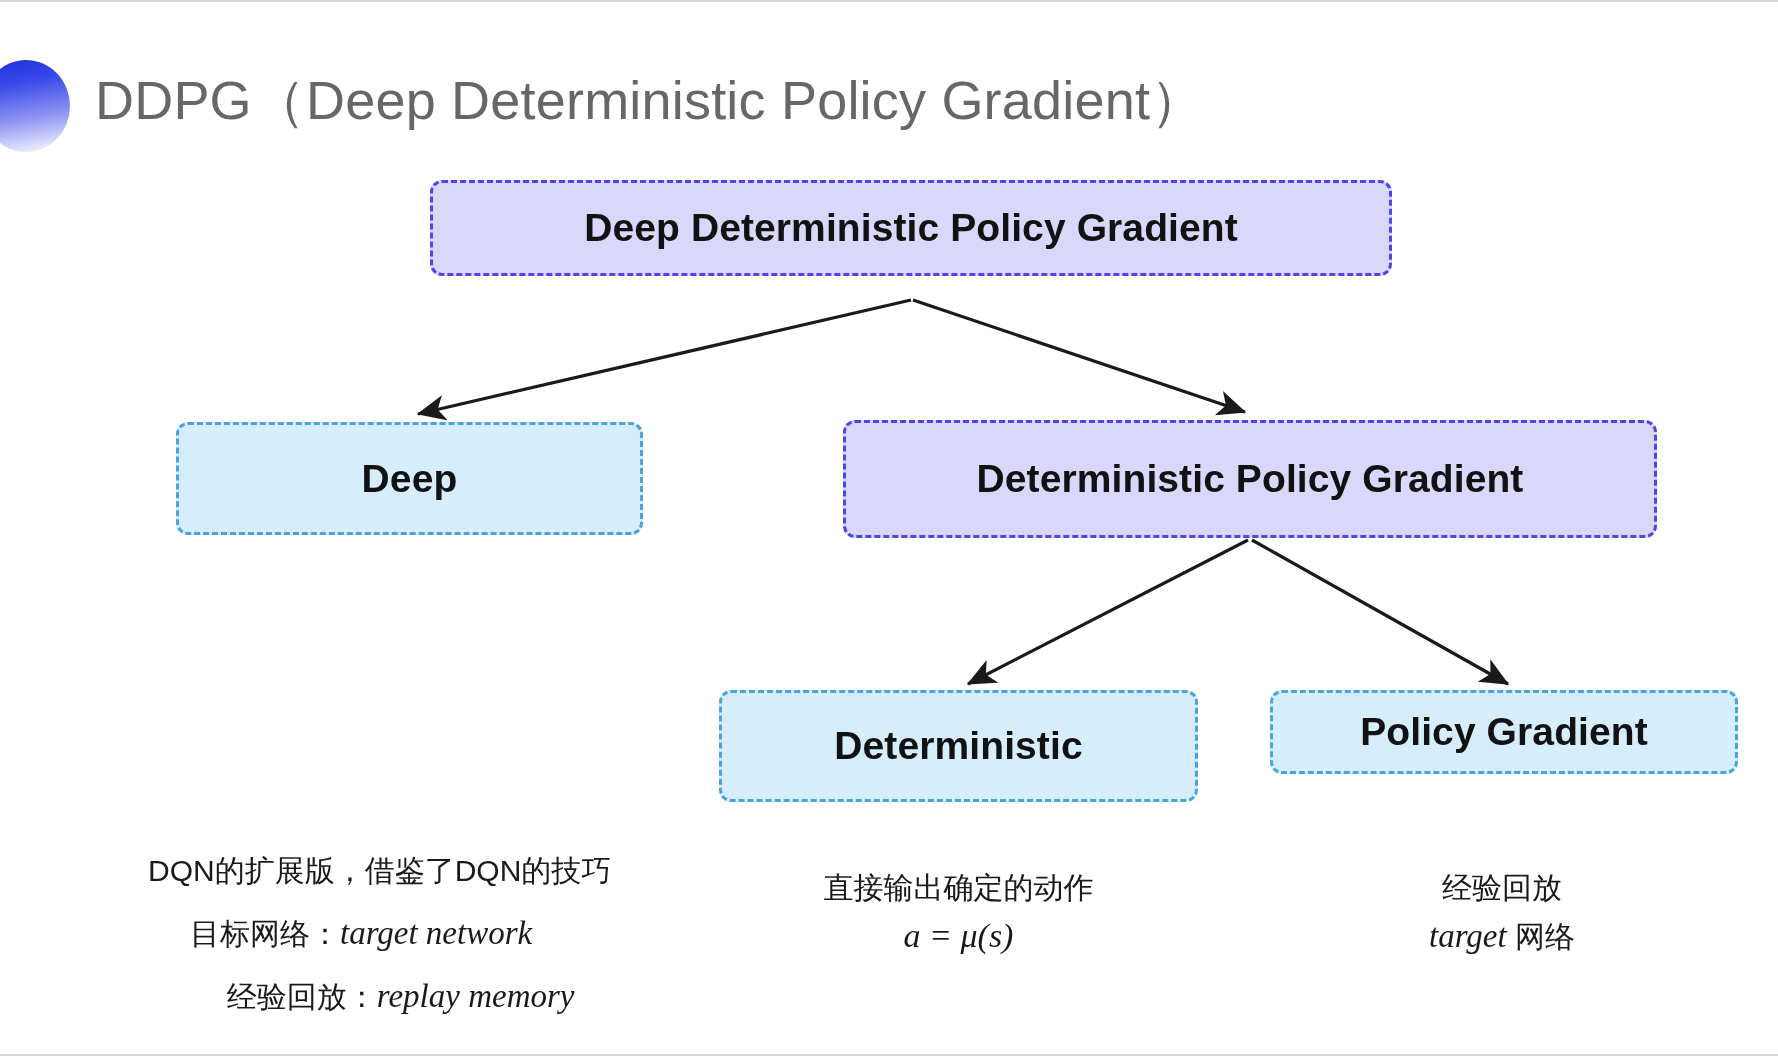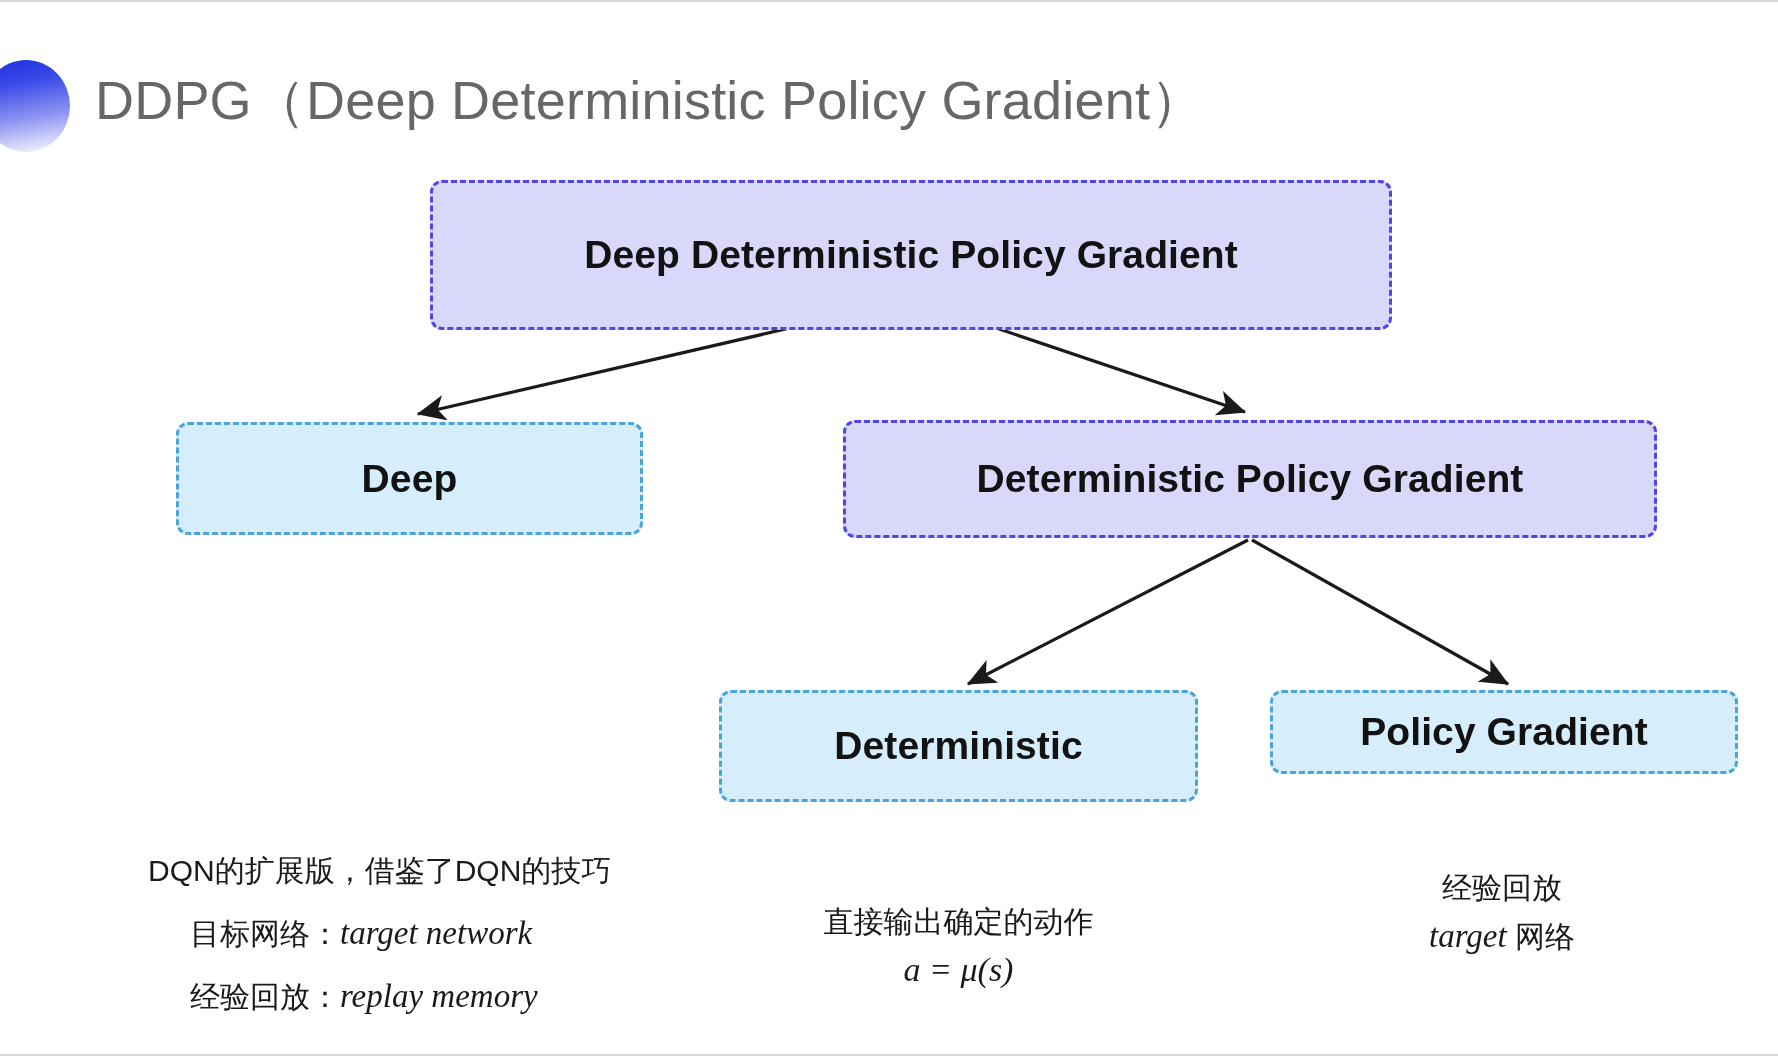--- a/index.html
+++ b/index.html
@@ -56,21 +56,21 @@
   }
   .node.purple {
     background: #d9d8fb;
     border: 3px dashed #4f46e5;
   }
   .node.cyan {
     background: #d6eefb;
     border: 3px dashed #4ba3d8;
   }
 
-  #node-root      { left: 430px; top: 178px; width: 962px; height: 150px; font-size: 39px; }
+  #node-root      { left: 430px; top: 178px; width: 962px; height: 96px; font-size: 39px; }
   #node-deep      { left: 176px; top: 420px; width: 467px; height: 113px; font-size: 39px; }
   #node-dpg       { left: 843px; top: 418px; width: 814px; height: 118px; font-size: 39px; }
   #node-det       { left: 719px; top: 688px; width: 479px; height: 112px; font-size: 39px; }
   #node-pg        { left: 1270px; top: 688px; width: 468px; height: 84px; font-size: 39px; }
 
   
   #arrows {
     position: absolute;
     left: 0; top: 0;
     width: 1778px;
@@ -96,25 +96,25 @@
     font-style: italic;
     font-size: 34px;
   }
   #ann-deep {
     left: 148px;
     top: 838px;
     text-align: left;
   }
   #ann-deep .ln1 { display: block; }
   #ann-deep .ln2 { display: block; padding-left: 42px; }
-  #ann-deep .ln3 { display: block; padding-left: 42px; }
+  #ann-deep .ln3 { display: block; padding-left: 42px; text-align: center; }
 
   #ann-det {
     left: 840px;
-    top: 896px;
+    top: 862px;
     text-align: center;
     line-height: 48px;
   }
   #ann-det .ln1 { display: block; }
   #ann-det .ln2 { display: block; }
 
   #ann-pg {
     left: 1400px;
     top: 862px;
     text-align: center;

